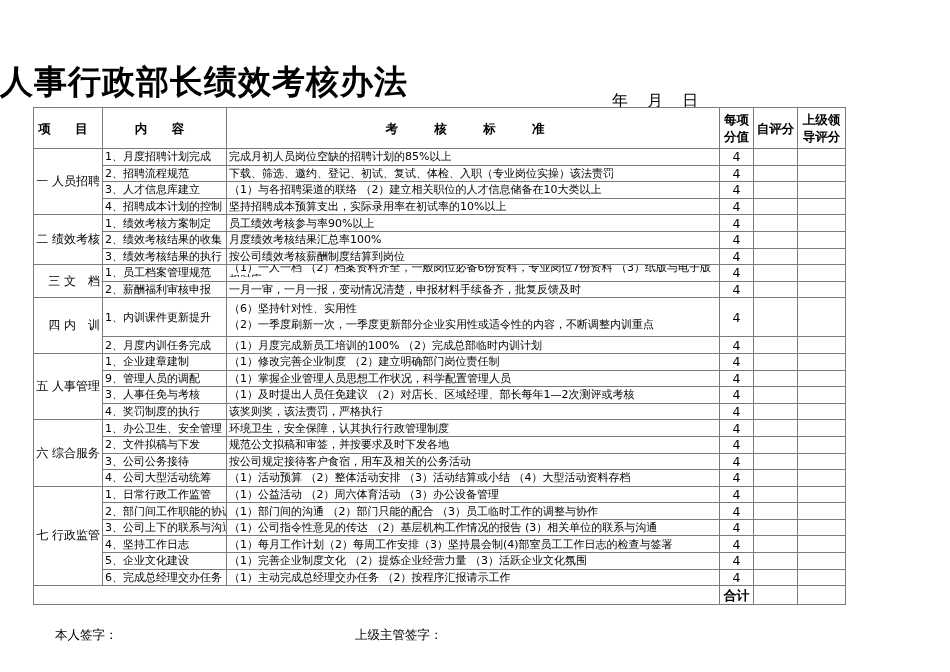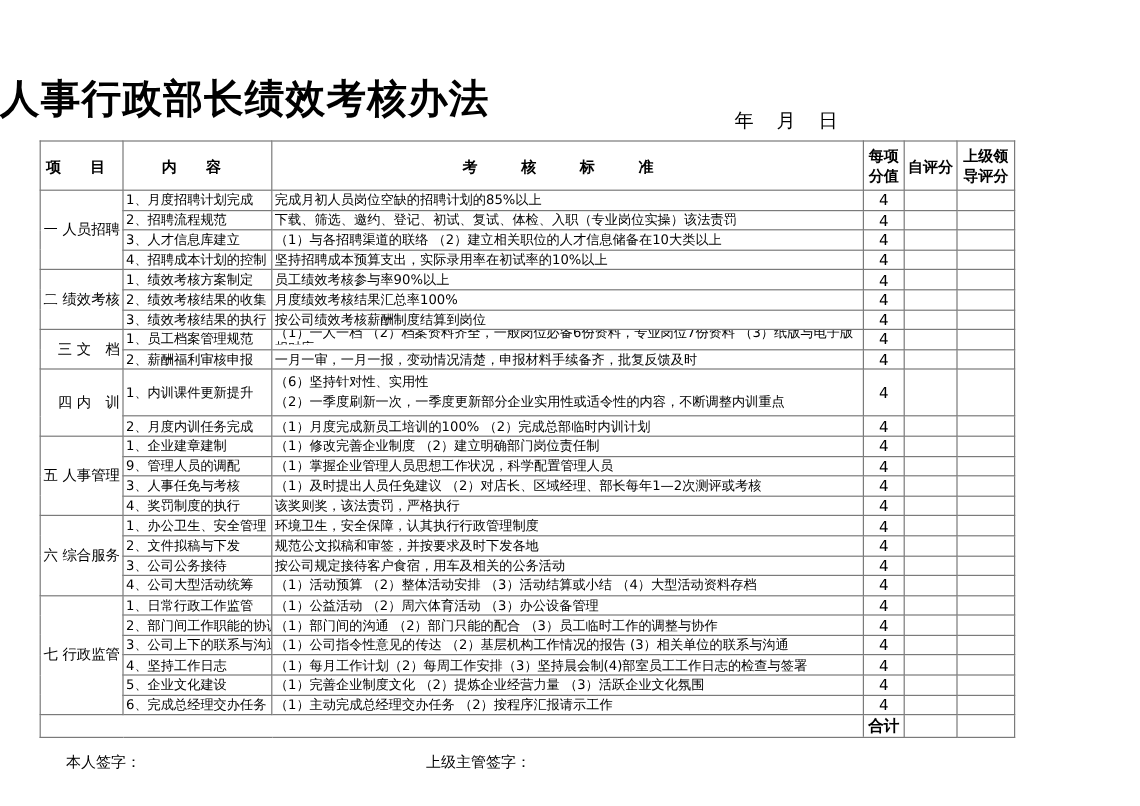--- a/index.html
+++ b/index.html
@@ -11,22 +11,22 @@
   th{font-weight:bold;height:40px;font-size:12.5px;}
   .hdr-wide{letter-spacing:10px;}
   .hdr-crit{letter-spacing:16px;}
   .hdr-small{font-size:12.5px;line-height:17px;white-space:normal;padding:0;}
   .cat{font-size:12px;text-align:right;padding-left:2px;}
   .score{text-align:center;font-size:12.5px;}
   .dbl td{height:38px;}
   .wrap{white-space:normal;line-height:16px;}
   .clip{line-height:12px;vertical-align:top;white-space:normal;}
   .total-row td{height:18px;border-top:1.5px solid #444;}
-  .total-label{font-weight:bold;text-align:center;font-size:13px;}
-  table{border:1.5px solid #333;margin-top:10px;}
+  .total-label{font-weight:bold;text-align:center;font-size:13px;font-family:Liberation Serif, serif;}
+  table{border:1.5px solid #333;}
   .sig{position:absolute;top:627px;font-size:12.5px;}
 </style>
 </head>
 <body>
 
 <div class="title">人事行政部长绩效考核办法</div>
 <div class="date">年 月 日</div>
 
 <table>
   <colgroup>

